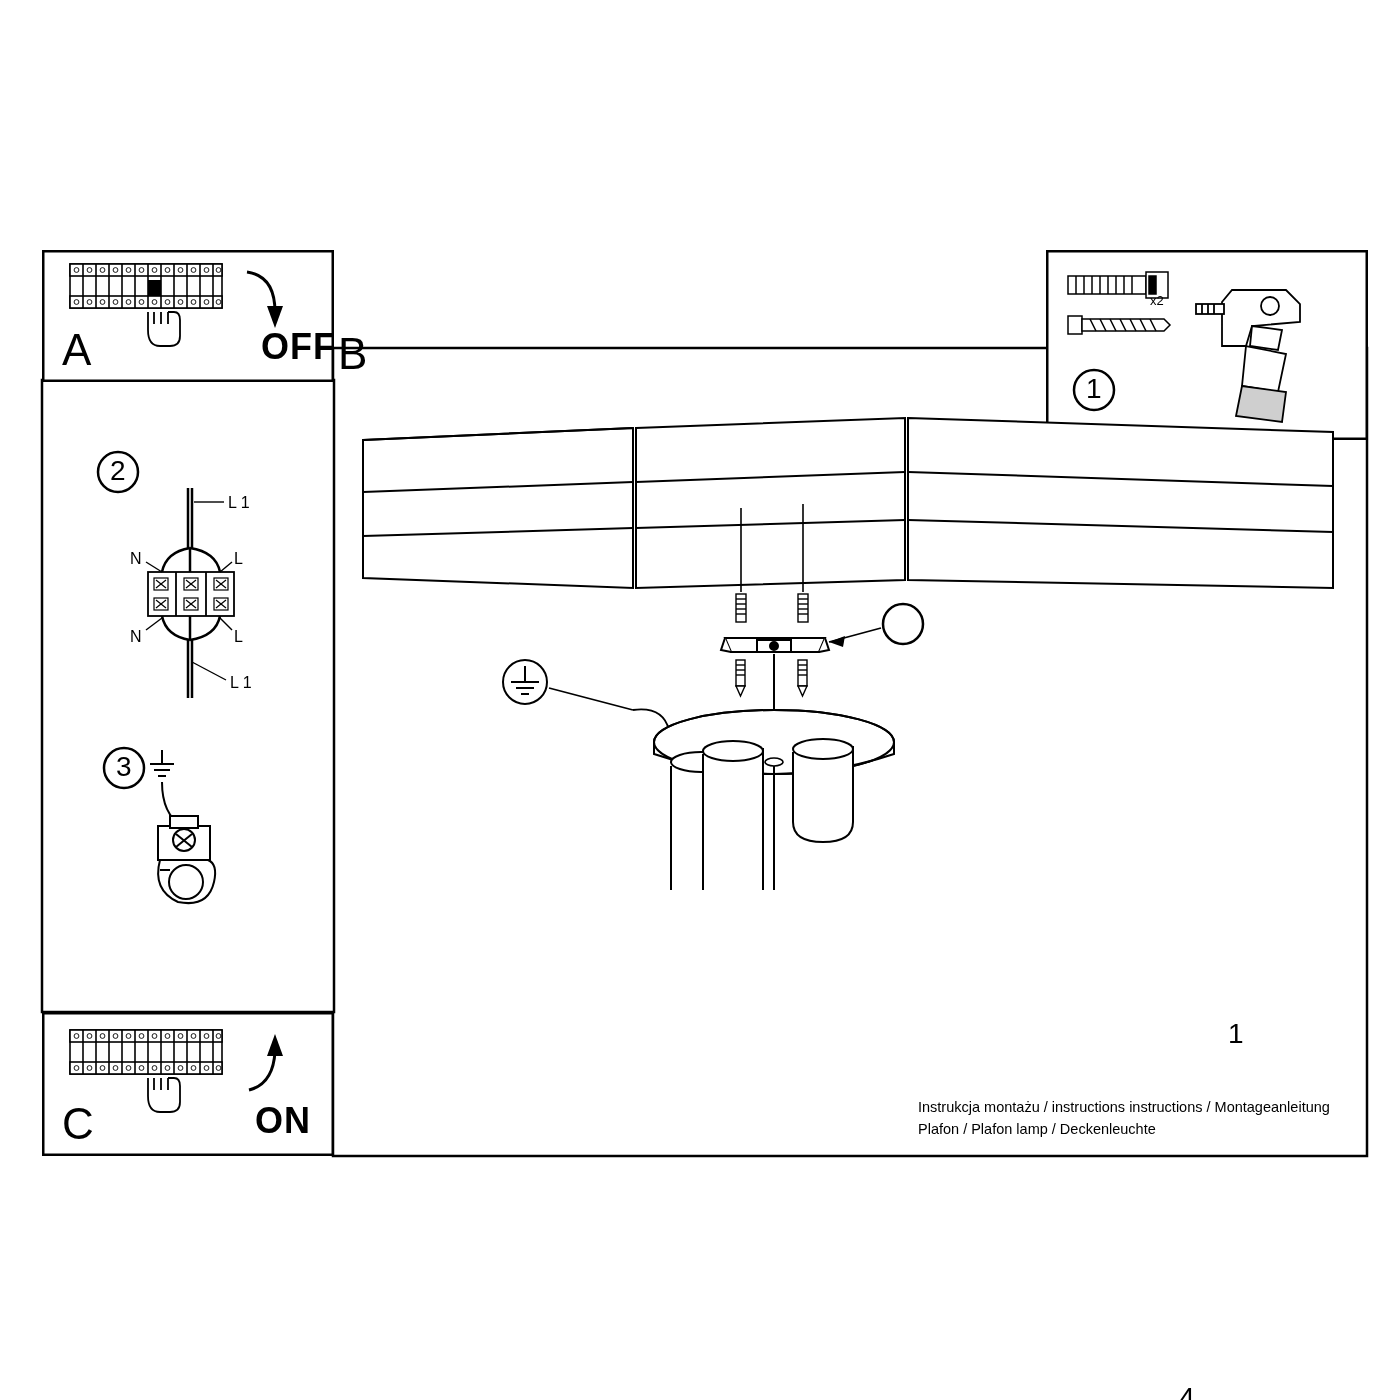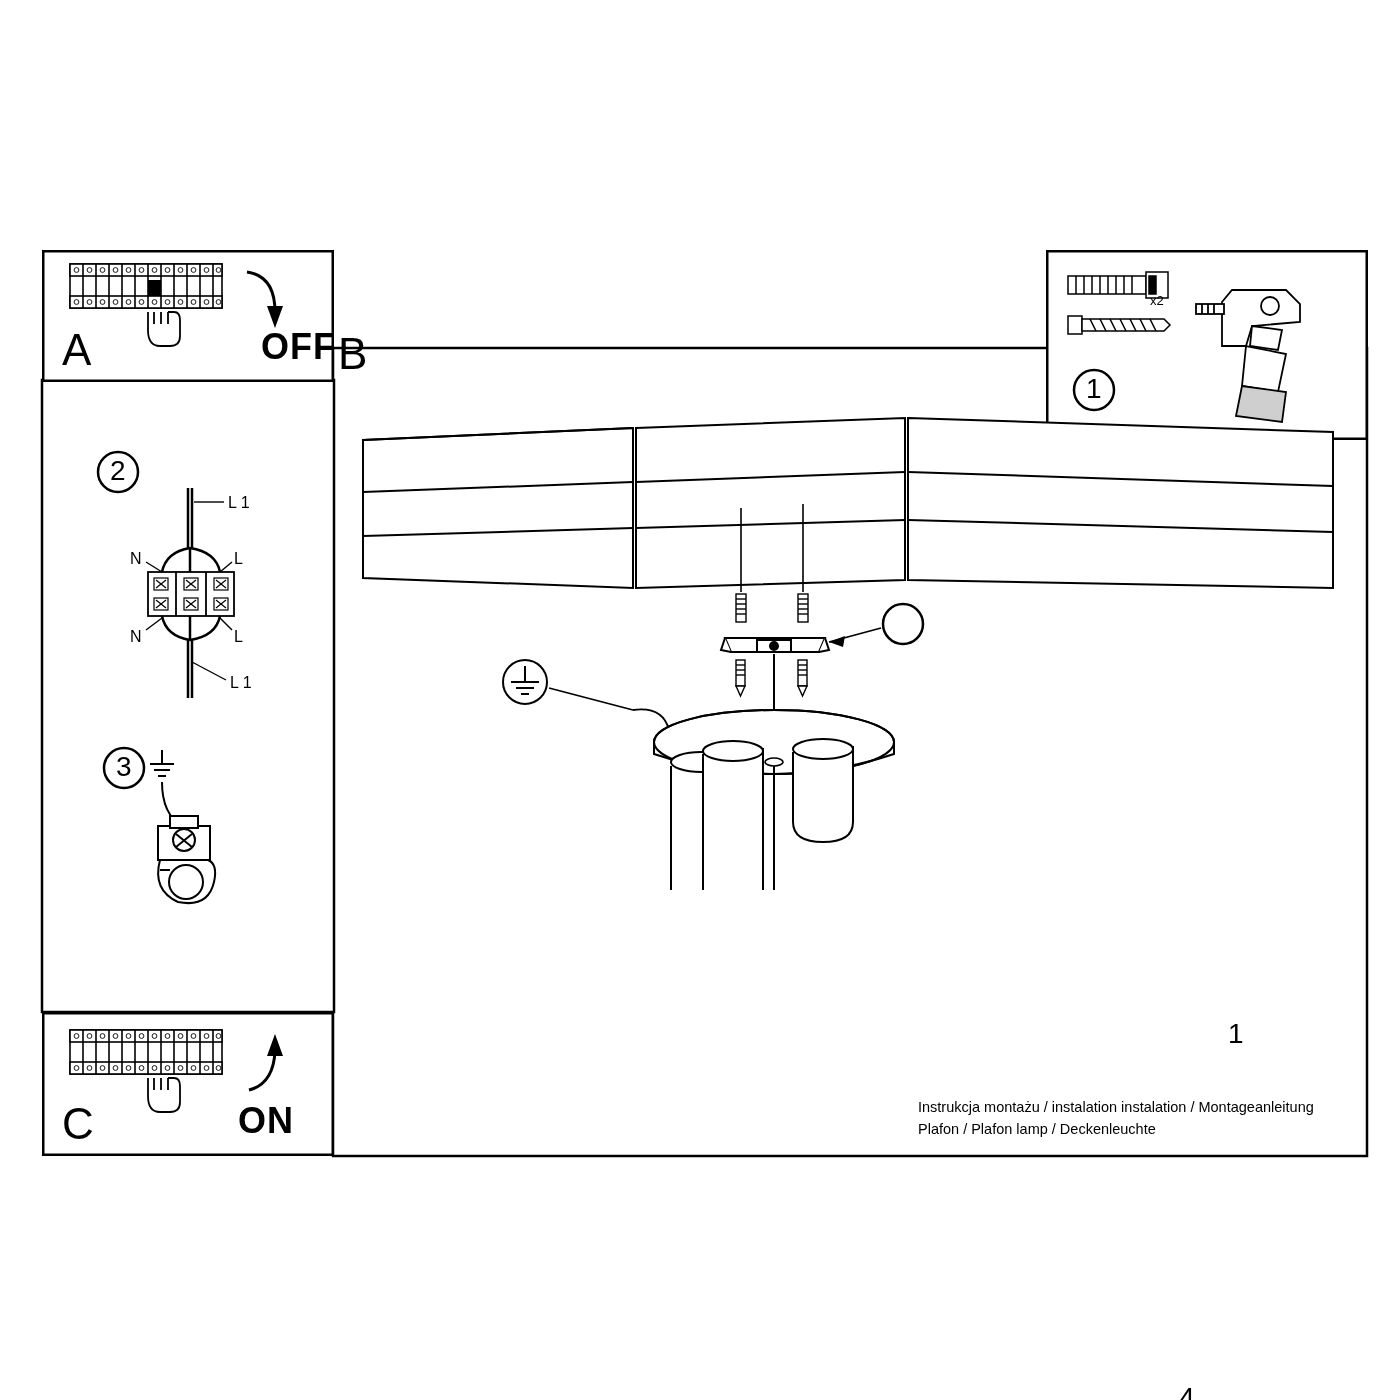--- a/index.html
+++ b/index.html
@@ -444,21 +444,21 @@
         <path d="M119 66 L119 78"></path>
         <path d="M126 66 L126 78"></path>
       </g>
 
       <g fill="none" stroke="#000" stroke-width="3">
         <path d="M207 78 Q231 72 233 40"></path>
       </g>
       <polygon points="233,22 225,44 241,44" fill="#000"></polygon>
     </svg>
     <div class="lbl big-letter" style="left:20px;top:90px;">C</div>
-    <div class="lbl onoff" style="left:196px;top:88px;">ON</div>
+    <div class="lbl onoff" style="left:213px;top:88px;">ON</div>
   </div>
 
   <div class="abs" style="left:918px;top:1096px;width:440px;">
-    <div class="footer-text">Instrukcja montażu / instalation instalation / Montageanleitung</div>
+    <div class="footer-text">Instrukcja montażu / instructions instructions / Montageanleitung</div>
     <div class="footer-text">Plafon / Plafon lamp / Deckenleuchte</div>
   </div>
 
 </div>
 
 </body></html>

